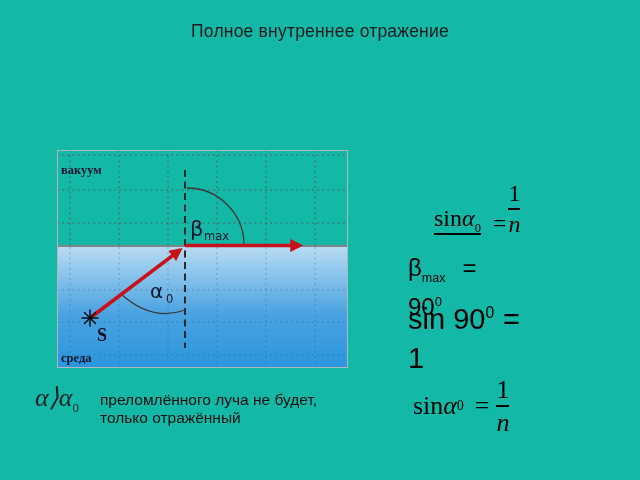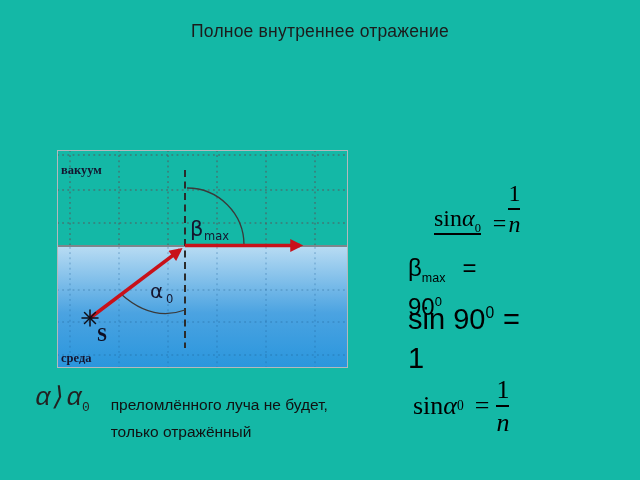--- a/index.html
+++ b/index.html
@@ -36,25 +36,25 @@
     font-size:24px;line-height:39px;color:#000;font-family:"Liberation Sans",sans-serif;
   }
   .f-beta .sp{margin-left:17px;}
   .f-sin90{
     position:absolute;left:408px;top:300px;
     font-size:29px;line-height:39px;color:#000;font-family:"Liberation Sans",sans-serif;
   }
   .f-sin90 .sp{margin-left:9px;}
 
   .condition{position:absolute;left:35px;top:384px;display:flex;align-items:flex-start;}
-  .cond-math{font-family:Liberation Mono, monospace;font-size:26px;font-style:italic;color:#222;line-height:1.1;text-align:center;}
+  .cond-math{font-family:Liberation Serif, serif;font-size:26px;font-style:italic;color:#222;line-height:1.1;text-align:center;}
   .cond-math sub{font-size:13px;font-style:normal;}
   .cond-text{
     margin-left:21px;padding-top:7px;width:242px;
-    font-size:15.5px;line-height:27px;color:#111;
+    font-size:15.5px;line-height:18px;color:#111;
   }
 
   
   .dlabel{font-family:"Liberation Serif",serif;font-weight:bold;font-size:12.5px;fill:#14142e;}
   .dS{font-family:"Liberation Serif",serif;font-weight:bold;font-size:18px;fill:#0e0e22;}
   .dbeta{font-family:"DejaVu Sans",sans-serif;font-size:21px;fill:#15152e;}
   .dalpha{font-family:"DejaVu Sans",sans-serif;font-size:20px;fill:#15152e;}
   .dsub{font-family:"DejaVu Sans",sans-serif;font-size:11.5px;fill:#15152e;}
 </style>
 </head>

